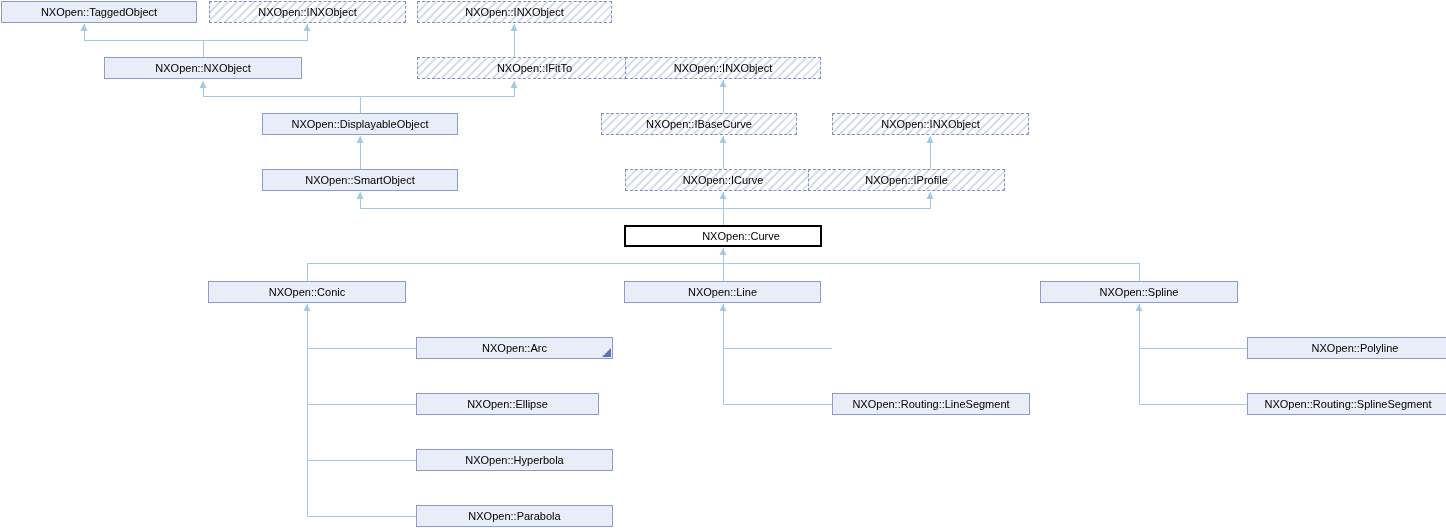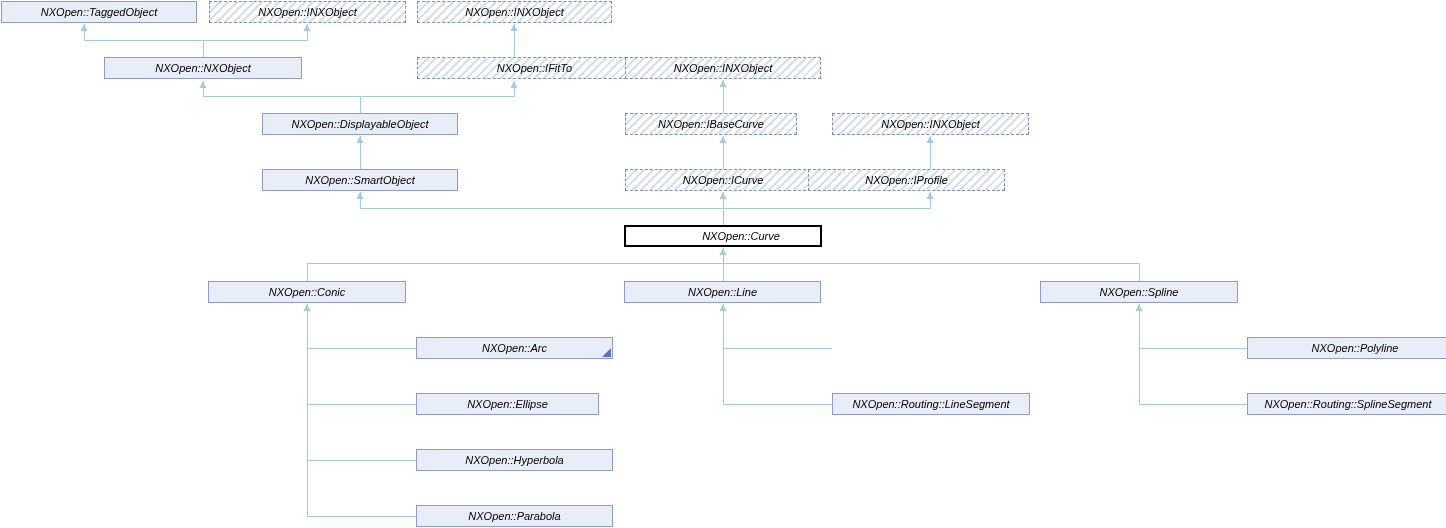--- a/index.html
+++ b/index.html
@@ -12,21 +12,21 @@
   }
   .edges{position:absolute;left:0;top:0;}
   .edge{fill:none;stroke:var(--edge,#a3cade);stroke-width:1;}
   .arrowhead{fill:var(--edge,#a3cade);stroke:none;}
   .node{
     position:absolute;height:22px;box-sizing:border-box;
     border:1px solid var(--nodeBorder,#8d9dc9);
     background:var(--nodeFill,#e9edf8);
     display:flex;align-items:center;justify-content:center;
     font-size:11px;line-height:1;color:var(--text,#000000);
-    white-space:nowrap;cursor:pointer;font-style:italic;
+    white-space:nowrap;cursor:pointer;
   }
   .node--iface{
     border:1px dashed var(--ifaceBorder,#7d90c4);
     background:repeating-linear-gradient(135deg,
       var(--hatch,#d7def0) 0, var(--hatch,#d7def0) 2px,
       #ffffff 2px, #ffffff 6px);
   }
   .node--current{
     border:2px solid var(--currentBorder,#000000);
     background:var(--currentFill,#ffffff);
@@ -94,21 +94,21 @@
   <div class="node node--iface" style="left:417px;top:57px;width:235px">
     <span>NXOpen::IFitTo</span>
   </div>
   <div class="node node--iface" style="left:625px;top:57px;width:196px">
     <span>NXOpen::INXObject</span>
   </div>
 
   <div class="node" style="left:262px;top:113px;width:196px">
     <span>NXOpen::DisplayableObject</span>
   </div>
-  <div class="node node--iface" style="left:625px;top:113px;width:172px">
+  <div class="node node--iface" style="left:601px;top:113px;width:196px">
     <span>NXOpen::IBaseCurve</span>
   </div>
   <div class="node node--iface" style="left:832px;top:113px;width:197px">
     <span>NXOpen::INXObject</span>
   </div>
 
   <div class="node" style="left:262px;top:169px;width:196px">
     <span>NXOpen::SmartObject</span>
   </div>
   <div class="node node--iface" style="left:625px;top:169px;width:196px">

